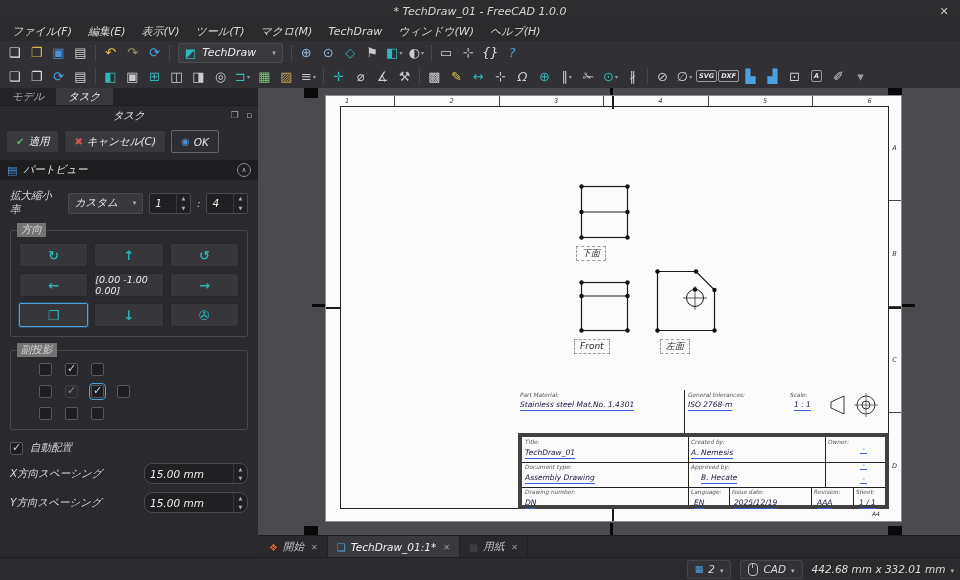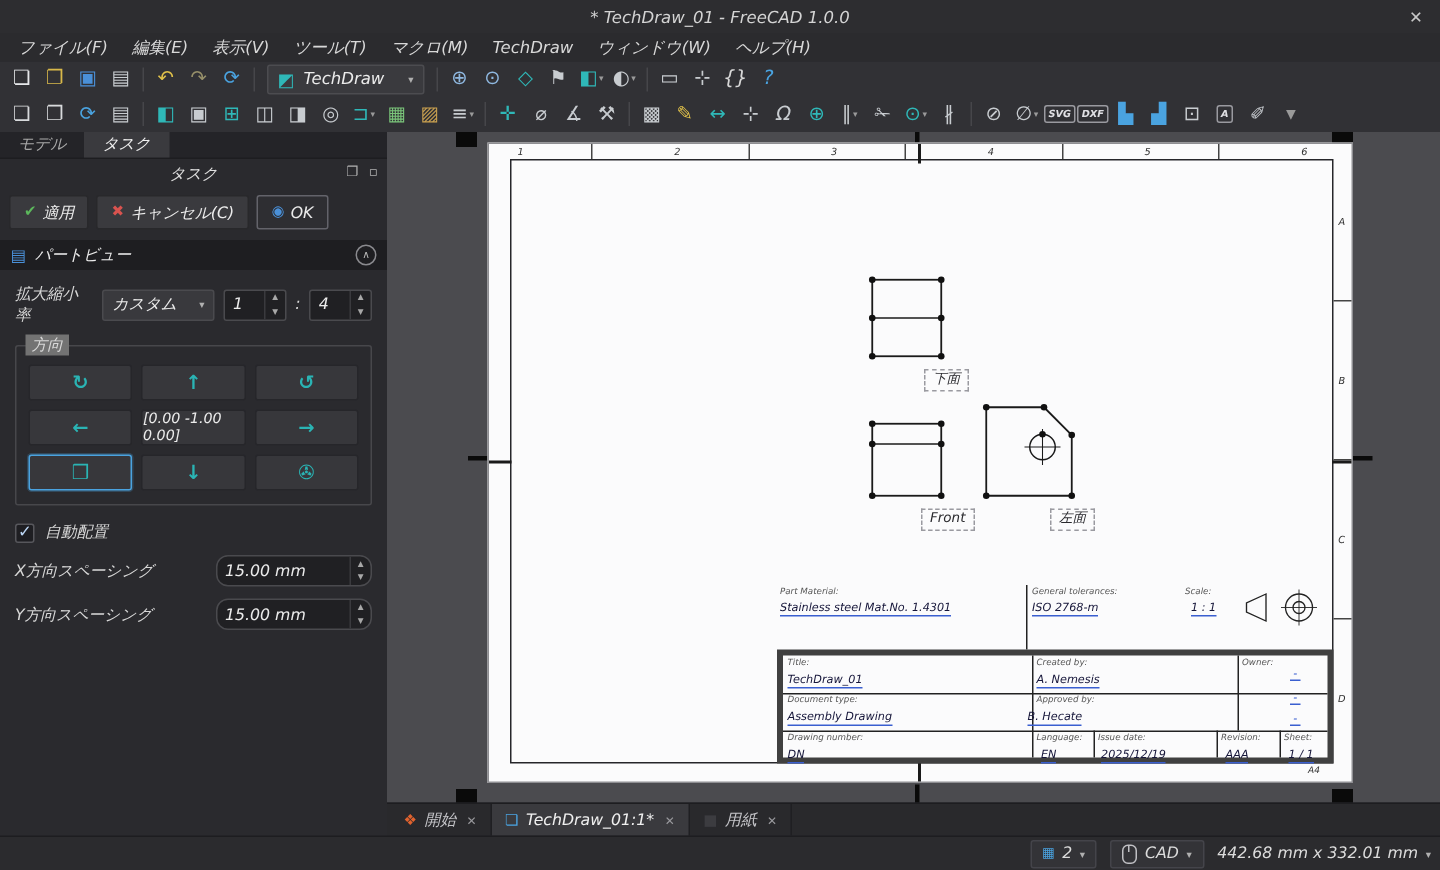--- a/index.html
+++ b/index.html
@@ -76,21 +76,21 @@
   .pmark{position:absolute;background:#0a0a0a;}
   .page{position:absolute;left:67px;top:7px;width:575px;height:425px;background:#fbfbfc;border:1px solid #8e8e92;}
   .frame{position:absolute;left:14px;top:10px;right:12px;bottom:12px;border:1px solid #26262a;}
   .zone-num{position:absolute;top:1px;width:10px;text-align:center;font-size:6.5px;color:#333;}
   .zone-tick{position:absolute;top:0;width:1px;height:10px;background:#444;}
   .row-letter{position:absolute;right:2px;width:9px;text-align:center;font-size:6.5px;color:#333;}
   .row-tick{position:absolute;right:0;width:12px;height:1px;background:#444;}
   .cmark{position:absolute;background:#1a1a1a;}
   .view{position:absolute;}
   .view svg{display:block;}
-  .vlabel{position:absolute;border:1px dashed #9a9aa0;font-size:9px;color:#2a2a2e;padding:0 5px;line-height:13px;white-space:nowrap;margin-left:40px;}
+  .vlabel{position:absolute;border:1px dashed #9a9aa0;font-size:9px;color:#2a2a2e;padding:0 5px;line-height:13px;white-space:nowrap;}
 
   
   .tblock{position:absolute;left:192px;top:294px;width:371px;height:119px;font-size:7.5px;color:#222;}
   .tb-lab{position:absolute;font-size:5.8px;color:#555;white-space:nowrap;}
   .tb-val{position:absolute;font-size:7.5px;color:#16163a;border-bottom:1px solid #3a5fd0;line-height:1.15;white-space:nowrap;}
   .tb-line{position:absolute;background:#222;}
   .tb-main{position:absolute;left:0;top:43px;right:0;bottom:0;border:4px solid #404040;}
   .tb-dash{position:absolute;font-size:7.5px;color:#3a5fd0;border-bottom:1px solid #3a5fd0;width:7px;text-align:center;line-height:1;}
   .paper-size{position:absolute;font-size:6px;color:#333;}
 
@@ -365,20 +365,41 @@
             <div class="dbtn">↺</div>
             <div class="dbtn">←</div>
             <div class="dbtn text">[0.00 -1.00 0.00]</div>
             <div class="dbtn">→</div>
             <div class="dbtn focused">❒</div>
             <div class="dbtn">↓</div>
             <div class="dbtn">✇</div>
           </div>
       </div>
 
+      <div class="group">
+        <span class="legend">副投影</span>
+        <div>
+            <div class="grow">
+              <span class="cb"></span>
+              <span class="cb checked"></span>
+              <span class="cb"></span>
+            </div>
+            <div class="grow">
+              <span class="cb"></span>
+              <span class="cb checked disabled"></span>
+              <span class="cb checked focused"></span>
+              <span class="cb"></span>
+            </div>
+            <div class="grow">
+              <span class="cb"></span>
+              <span class="cb"></span>
+              <span class="cb"></span>
+            </div>
+          </div>
+      </div>
 
 
       <div class="row auto-row">
         <span class="cb checked"></span>
         <span>自動配置</span>
       </div>
 
       <div class="row spacing-row">
         <span>X方向スペーシング</span>
         <span class="spin">
@@ -521,21 +542,21 @@
 
           <span class="tb-lab" style="left:3px;top:2px">Title:</span>
           <span class="tb-val" style="left:3px;top:12px">TechDraw_01</span>
           <span class="tb-lab" style="left:169px;top:2px">Created by:</span>
           <span class="tb-val" style="left:169px;top:12px">A. Nemesis</span>
           <span class="tb-lab" style="left:306px;top:2px">Owner:</span>
 
           <span class="tb-lab" style="left:3px;top:27px">Document type:</span>
           <span class="tb-val" style="left:3px;top:37px">Assembly Drawing</span>
           <span class="tb-lab" style="left:169px;top:27px">Approved by:</span>
-          <span class="tb-val" style="left:163px;top:37px">B. Hecate</span>
+          <span class="tb-val" style="left:179px;top:37px">B. Hecate</span>
 
           <span class="tb-dash" style="left:338px;top:8px">-</span>
           <span class="tb-dash" style="left:338px;top:24px">-</span>
           <span class="tb-dash" style="left:338px;top:38px">-</span>
 
           <span class="tb-lab" style="left:3px;top:52px">Drawing number:</span>
           <span class="tb-val" style="left:3px;top:62px">DN</span>
           <span class="tb-lab" style="left:169px;top:52px">Language:</span>
           <span class="tb-val" style="left:172px;top:62px">EN</span>
           <span class="tb-lab" style="left:210px;top:52px">Issue date:</span>

